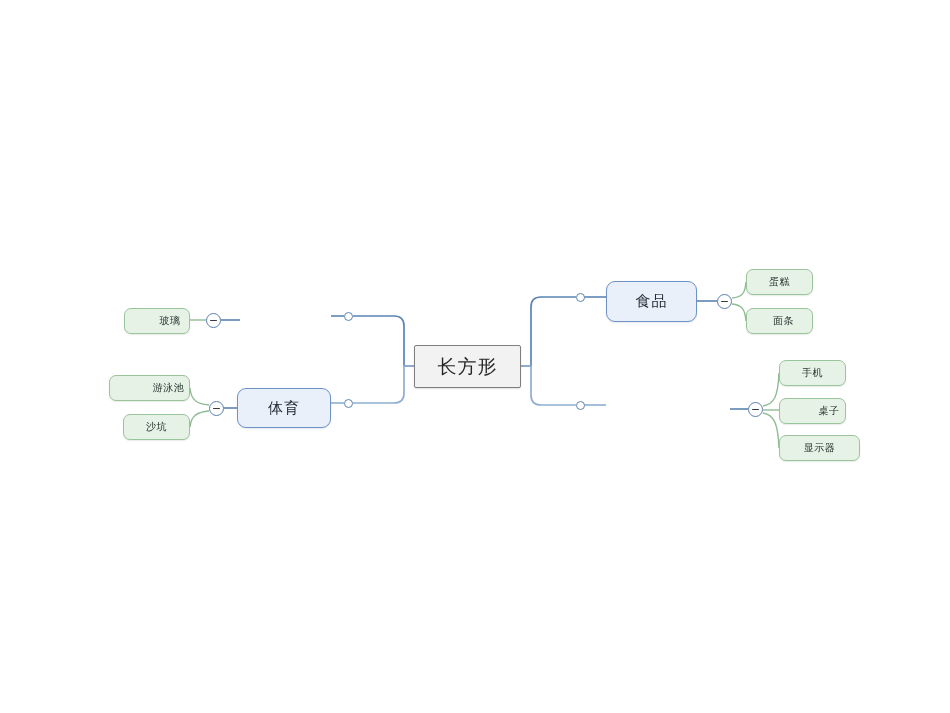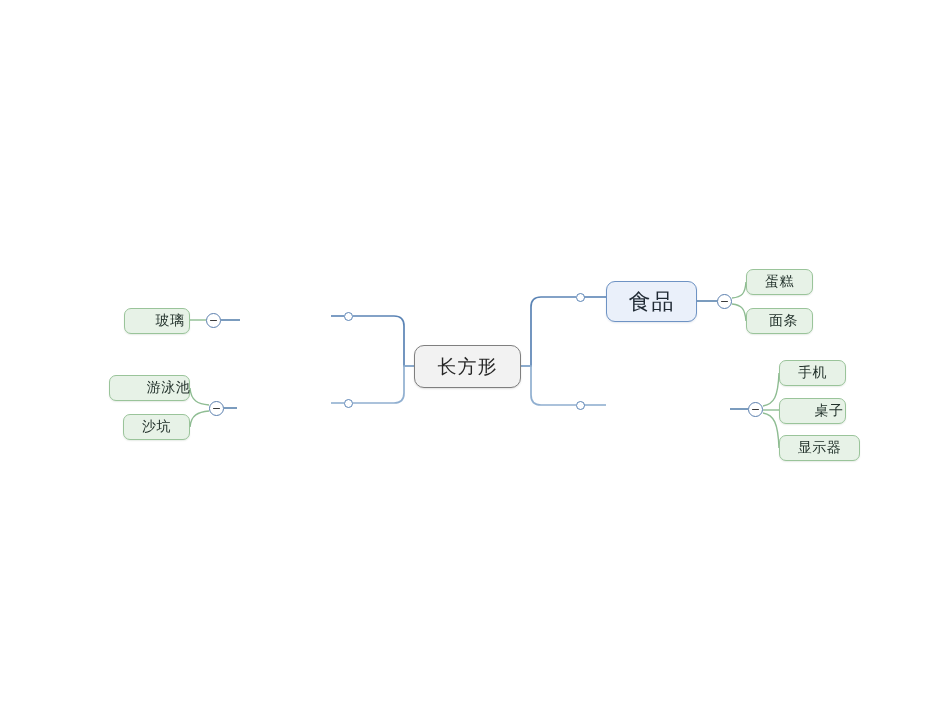--- a/index.html
+++ b/index.html
@@ -33,43 +33,43 @@
     display: flex;
     align-items: center;
     justify-content: center;
     white-space: nowrap;
     user-select: none;
   }
   
   .node-root {
     background: #f2f2f2;
     border: 1.6px solid #7f7f7f;
-    border-radius: 10px;
+    border-radius: 2px;
     color: #262626;
     font-size: 19px;
     letter-spacing: 1px;
     box-shadow: 0 1px 2px rgba(0,0,0,0.13);
   }
   
   .node-branch {
     background: #eaf0fa;
     border: 1.4px solid #6e93c4;
     border-radius: 9px;
     color: #1f2933;
-    font-size: 22px;
+    font-size: 15px;
     letter-spacing: 1px;
     box-shadow: 0 1px 2px rgba(40,70,120,0.13);
   }
   
   .node-leaf {
     background: #e7f2e7;
     border: 1.1px solid #9ac49a;
     border-radius: 7px;
     color: #21302a;
-    font-size: 14px;
+    font-size: 10px;
     letter-spacing: 0.5px;
     box-shadow: 0 1px 1.5px rgba(60,100,60,0.12);
   }
   
   .dot {
     position: absolute;
     width: 9px;
     height: 9px;
     box-sizing: border-box;
     border-radius: 50%;
@@ -137,20 +137,23 @@
   </div>
 
   <div class="dot" style="left:344px; top:312px;"></div>
   <div class="toggle" style="left:206px; top:313px;">
     <span class="minus"></span>
   </div>
   <div class="node node-leaf" style="left:124px; top:308px; width:66px; height:26px;padding-left:26px;">
     <span>玻璃</span>
   </div>
 
+  <div class="node node-branch" style="left:237px; top:388px; width:94px; height:40px;">
+    <span>体育</span>
+  </div>
   <div class="dot" style="left:344px; top:399px;"></div>
   <div class="toggle" style="left:209px; top:401px;">
     <span class="minus"></span>
   </div>
   <div class="node node-leaf" style="left:109px; top:375px; width:81px; height:26px;padding-left:38px;">
     <span>游泳池</span>
   </div>
   <div class="node node-leaf" style="left:123px; top:414px; width:67px; height:26px;">
     <span>沙坑</span>
   </div>

